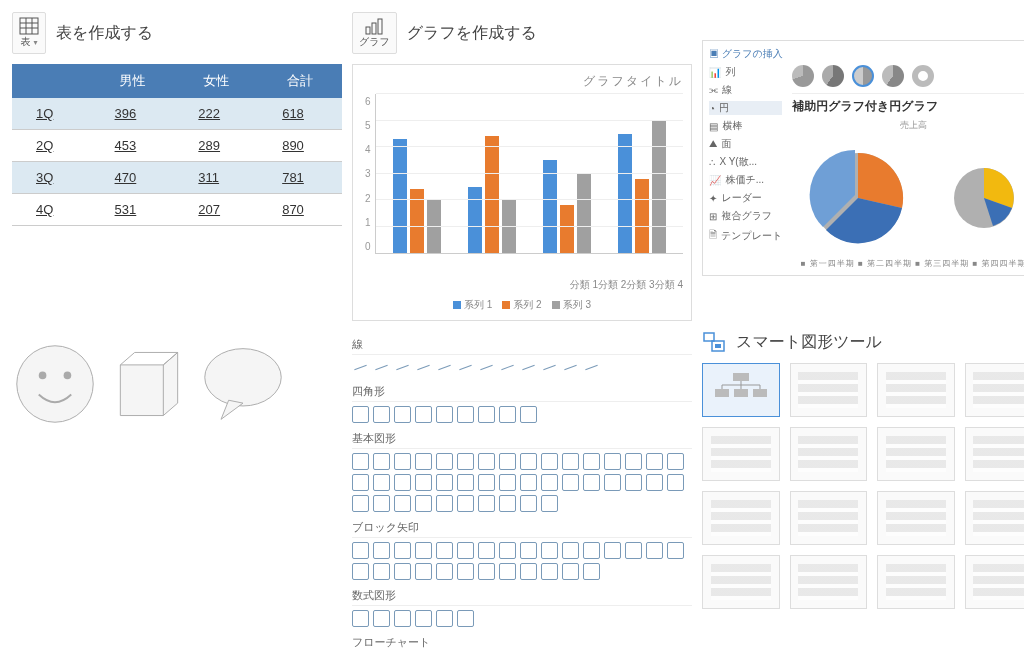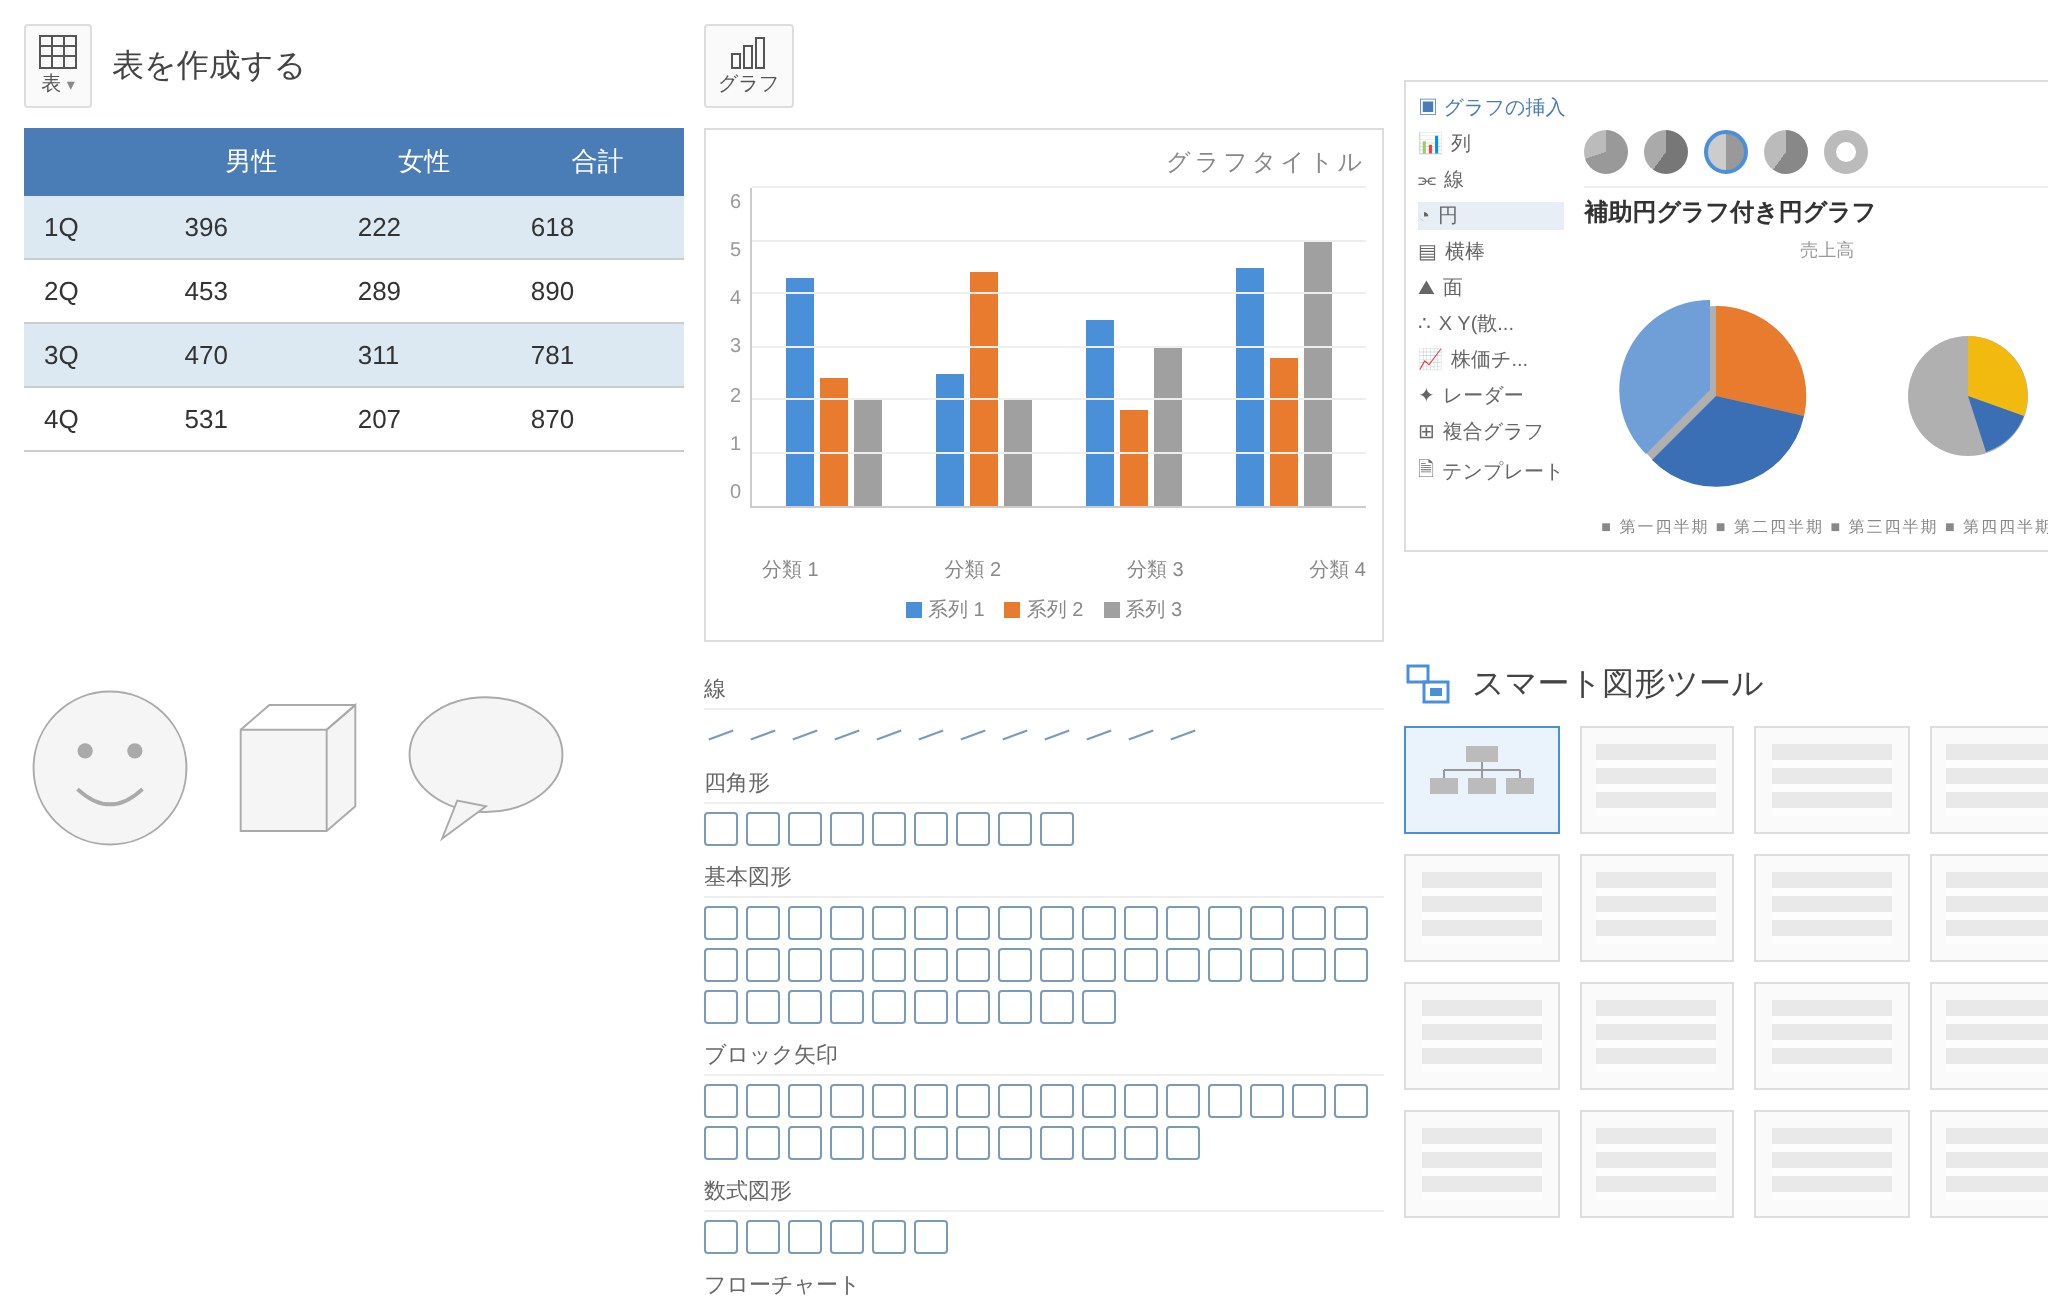--- a/index.html
+++ b/index.html
@@ -8,37 +8,37 @@
 .section { }
 .sec-header { display: flex; align-items: center; gap: 10px; margin-bottom: 10px; }
 .icon-btn { border: 1px solid #ddd; background: #fafafa; padding: 4px 6px; border-radius: 2px; display: flex; flex-direction: column; align-items: center; cursor: pointer; }
 .icon-btn .lbl { font-size: 10px; color: #555; }
 .sec-title { font-size: 16px; color: #444; }
 
 
 .data-table { width: 100%; border-collapse: collapse; font-size: 13px; }
 .data-table th { background: #4a7db5; color: #fff; font-weight: normal; padding: 8px 10px; text-align: center; margin-top: 35px; }
 .data-table th.corner { background: #4a7db5; }
-.data-table td { padding: 8px 10px; border-bottom: 1px solid #ccc; }
+.data-table td { padding: 8px 24px; border-bottom: 1px solid #ccc; text-decoration: underline; }
 .data-table tr:nth-child(odd) td { background: #dce9f2; }
 .data-table tr:nth-child(even) td { background: #fff; }
 
 
 .bar-card { border: 1px solid #ddd; padding: 8px; background: #fff; }
 .bar-title { text-align: right; font-size: 12px; color: #888; margin-bottom: 4px; letter-spacing: 2px; }
 .bar-area { position: relative; height: 180px; display: flex; }
 .bar-y { display: flex; flex-direction: column; justify-content: space-between; font-size: 10px; color: #999; padding: 2px 4px; height: 160px; }
 .bar-plot { flex: 1; position: relative; height: 160px; border-left: 1px solid #ccc; border-bottom: 1px solid #ccc; display: flex; align-items: flex-end; justify-content: space-around; padding: 0 4px; }
 .bar-gridline { position: absolute; left: 0; right: 0; border-top: 1px solid #eee; }
 .bar-group { display: flex; gap: 3px; align-items: flex-end; height: 100%; }
 .bar { width: 14px; }
 .bar.s1 { background: #4a90d9; }
 .bar.s2 { background: #e87b2e; }
 .bar.s3 { background: #a0a0a0; }
-.bar-x { display: flex; justify-content: space-between; font-size: 10px; color: #888; padding: 4px 0 0 20px; }
+.bar-x { display: flex; justify-content: flex-end; font-size: 10px; color: #888; padding: 4px 0 0 20px; }
 .bar-legend { display: flex; justify-content: center; gap: 10px; font-size: 10px; color: #888; margin-top: 6px; }
 .bar-legend span { display: inline-flex; align-items: center; gap: 3px; }
 .swatch { width: 8px; height: 8px; display: inline-block; }
 
 
 .pie-panel { border: 1px solid #ddd; font-size: 10px; padding: 6px; background: #fff; }
 .pie-head { color: #4a7db5; font-size: 10px; margin-bottom: 4px; }
 .pie-row { display: flex; gap: 10px; }
 .pie-types { display: flex; flex-direction: column; gap: 4px; color: #666; font-size: 10px; }
 .pie-types div { display: flex; align-items: center; gap: 4px; }
@@ -130,20 +130,21 @@
   <div class="section">
     <div class="sec-header">
       <div class="icon-btn">
         <svg width="20" height="18">
             <rect x="2" y="10" width="4" height="7" fill="none" stroke="#555"></rect>
             <rect x="8" y="6" width="4" height="11" fill="none" stroke="#555"></rect>
             <rect x="14" y="2" width="4" height="15" fill="none" stroke="#555"></rect>
           </svg>
         <span class="lbl">グラフ</span>
       </div>
+      <div class="sec-title">グラフを作成する</div>
     </div>
     <div class="bar-card">
       <div class="bar-title">グラフタイトル</div>
       <div class="bar-area">
         <div class="bar-y">
           <span>6</span>
             <span>5</span>
             <span>4</span>
             <span>3</span>
             <span>2</span>

